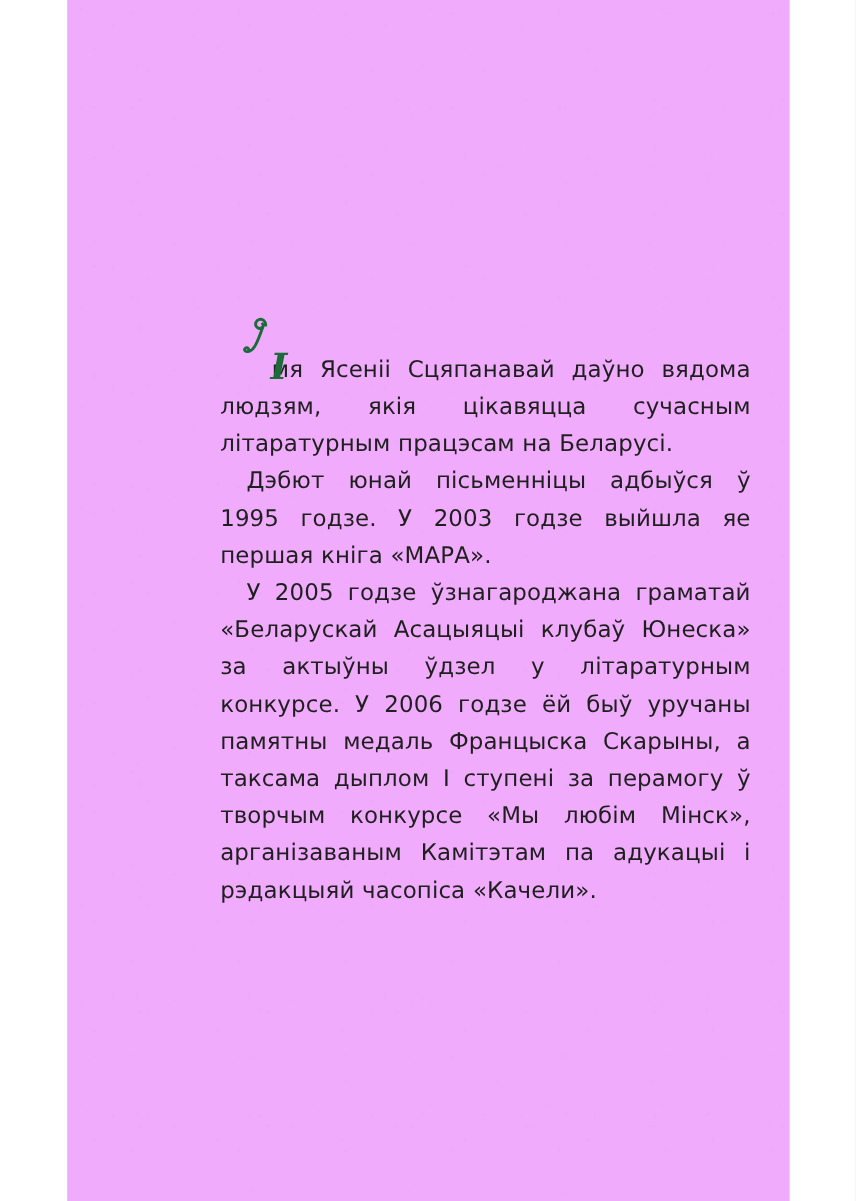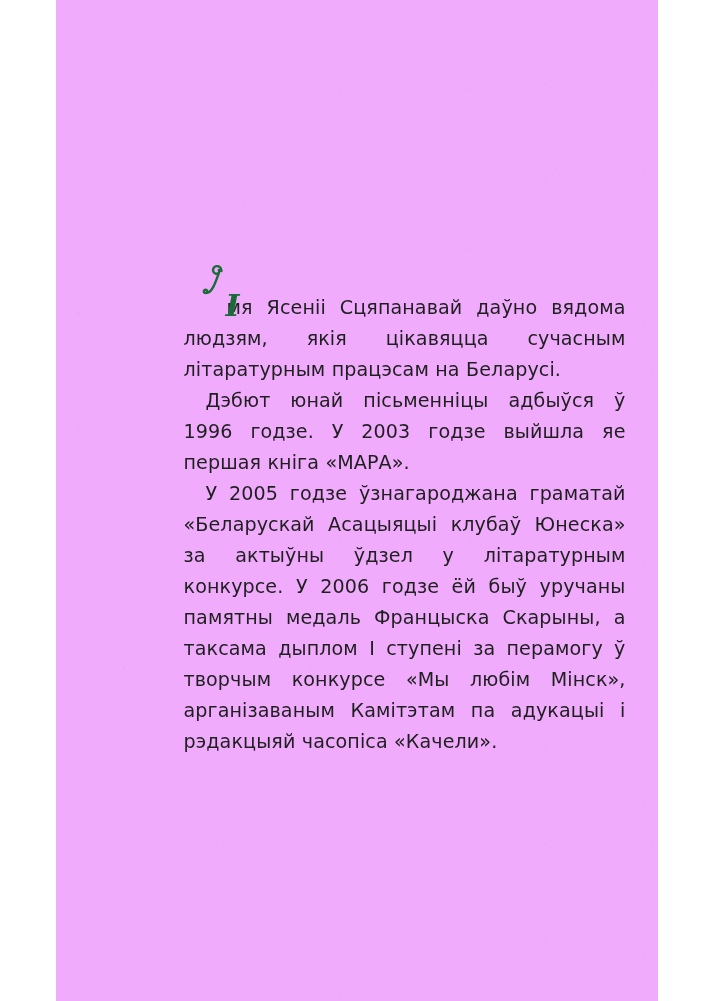--- a/index.html
+++ b/index.html
@@ -105,20 +105,20 @@
 
   <div class="page-grain"></div>
 
   <div class="text-block">
 
     <p class="para para-lead"><span class="dropcap-wrap"><span class="dropcap">І</span><svg class="dropcap-svg" viewBox="0 0 26 34" aria-hidden="true">
             <path d="M17.5 6.0 C17.5 2.6 14.9 0.6 12.2 1.2 C9.6 1.8 8.3 4.6 9.4 6.8 C10.3 8.6 12.6 9.2 14.2 8.2 C15.4 7.4 15.6 5.8 14.8 4.9" fill="none" stroke="#1a6b38" stroke-width="2.4" stroke-linecap="round"></path>
             <path d="M15.0 7.5 C13.2 12.5 11.4 18.0 9.0 22.4 C7.2 25.7 4.6 28.2 1.6 28.0 C-0.2 27.9 -0.8 26.2 0.4 25.2 C1.5 24.3 3.2 25.0 3.2 26.4" fill="none" stroke="#1a6b38" stroke-width="2.4" stroke-linecap="round"></path>
           </svg></span><span>мя Ясеніі Сцяпанавай даўно вядома людзям, якія цікавяцца сучасным літаратурным працэсам на Беларусі.</span></p>
 
-    <p class="para">Дэбют юнай пісьменніцы адбыўся ў 1996 годзе. У 2003 годзе выйшла яе першая кніга «МАРА».</p>
+    <p class="para">Дэбют юнай пісьменніцы адбыўся ў 1995 годзе. У 2003 годзе выйшла яе першая кніга «МАРА».</p>
 
     <p class="para">У 2005 годзе ўзнагароджана граматай «Беларускай Асацыяцыі клубаў Юнеска» за актыўны ўдзел у літаратурным конкурсе. У 2006 годзе ёй быў уручаны памятны медаль Францыска Скарыны, а таксама дыплом I ступені за перамогу ў творчым конкурсе «Мы любім Мінск», арганізаваным Камітэтам па адукацыі і рэдакцыяй часопіса «Качели».</p>
 
 
   </div>
 
 </div>
 
 </body></html>

